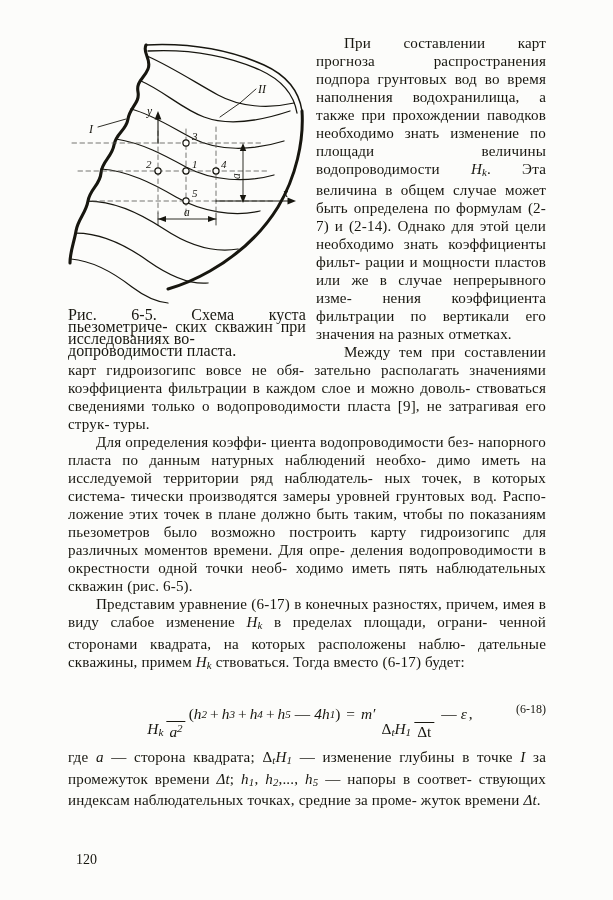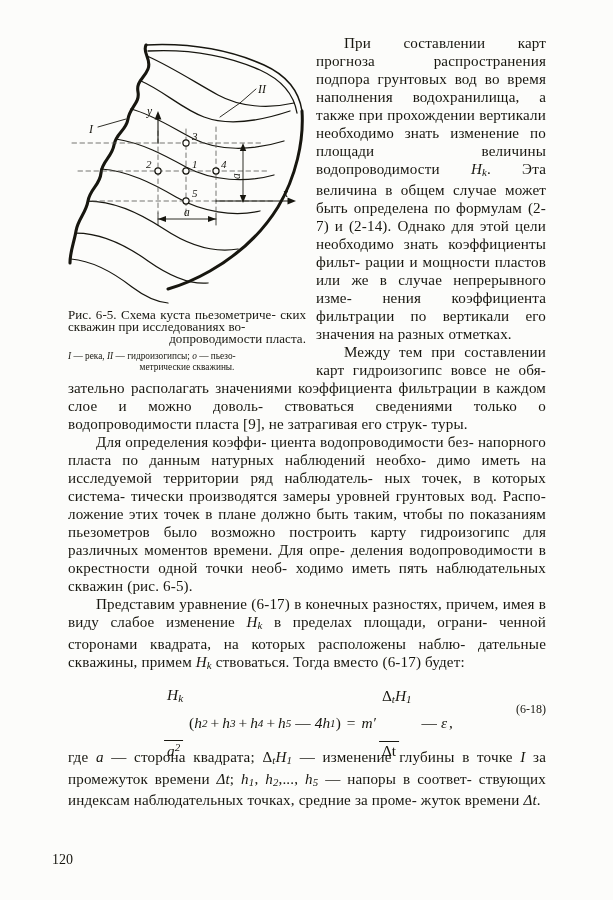--- a/index.html
+++ b/index.html
@@ -43,27 +43,27 @@
     width:238px;
     margin:3px 10px 2px 0;
     shape-margin:4px;
   }
   .figbox{
     width:238px;height:268px;
     position:relative;
   }
   .figsvg{display:block;}
   .caption{
-    font-size:13px;
+    font-size:16px;
     line-height:12.0px;
     text-align:justify;
     margin-top:4px;
     letter-spacing:0.005em;
   }
-  .caption .last{ text-align:right; display:block;}
+  .caption .last{ text-align:left; display:block;}
   .legend{
     font-size:9.3px;
     line-height:11.0px;
     margin-top:6px;
     text-align:center;
   }
   .legend .l1{ display:block; text-align:justify;}
   .legend .l2{ display:block; text-align:center;}
 
   
@@ -79,36 +79,36 @@
     left:50%;
     transform:translateX(-50%);
     top:2px;
     font-size:15.4px;
     display:flex;
     align-items:center;
     white-space:nowrap;
   }
   .frac{
     display:inline-flex;
-    flex-direction:column;
-    align-items:flex-start;
+    flex-direction:row;
+    align-items:flex-end;
     vertical-align:middle;
     margin:0 3px;
     line-height:1.03;
   }
   .frac .num{ padding:0 3px 1px 3px; }
   .frac .den{ padding:1px 3px 0 3px; border-top:1.1px solid #17160f;margin-top:34px;}
   .eqnum{
     position:absolute;
     right:0; top:17px;
     font-size:12px;
   }
   .pagenum{
     position:absolute;
-    left:52px; bottom:32px;
+    left:76px; bottom:32px;
     font-size:14px;
   }
 </style>
 </head>
 <body>
 
 <div class="page">
   <div class="content">
 
     <div class="figure">
@@ -195,29 +195,25 @@
           </g>
         </svg>
       </div>
 
       <div class="caption">
         <span>Рис. 6-5. Схема куста пьезометриче-</span>
         <span>ских скважин при исследованиях во-</span>
         <span class="last">допроводимости пласта.</span>
       </div>
 
-      <div class="legend">
-        <span class="l1"><i>I</i><span> — река,   </span><i>II</i><span> — гидроизогипсы;   </span><i>o</i><span> — пьезо-</span></span>
-        <span class="l2">метрические скважины.</span>
-      </div>
     </div>
 
     <p class="ind"><span>При составлении карт прогноза распространения подпора</span>
       <span>грунтовых вод во время наполнения водохранилища, а также</span>
-      <span>при прохождении вертикали необходимо знать изменение по</span>
+      <span>при прохождении паводков необходимо знать изменение по</span>
       <span>площади величины водопроводимости </span><i class="mathvar">H</i><i class="sub">k</i><span>. Эта величина в общем</span>
       <span>случае может быть определена по формулам (2-7) и (2-14).</span>
       <span>Однако для этой цели необходимо знать коэффициенты фильт-</span>
       <span>рации и мощности пластов или же в случае непрерывного изме-</span>
       <span>нения коэффициента фильтрации по вертикали его значения на</span>
       <span>разных отметках.</span></p>
 
     <p class="ind"><span>Между тем при составлении карт гидроизогипс вовсе не обя-</span>
       <span>зательно располагать значениями коэффициента фильтрации</span>
       <span>в каждом слое и можно доволь-</span>

